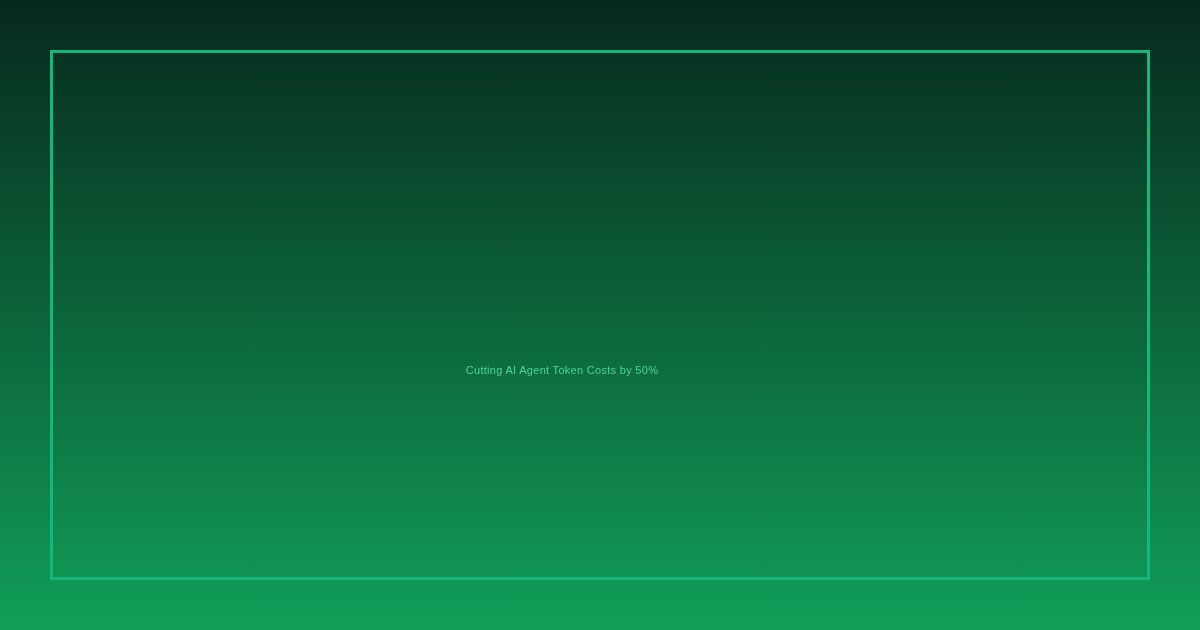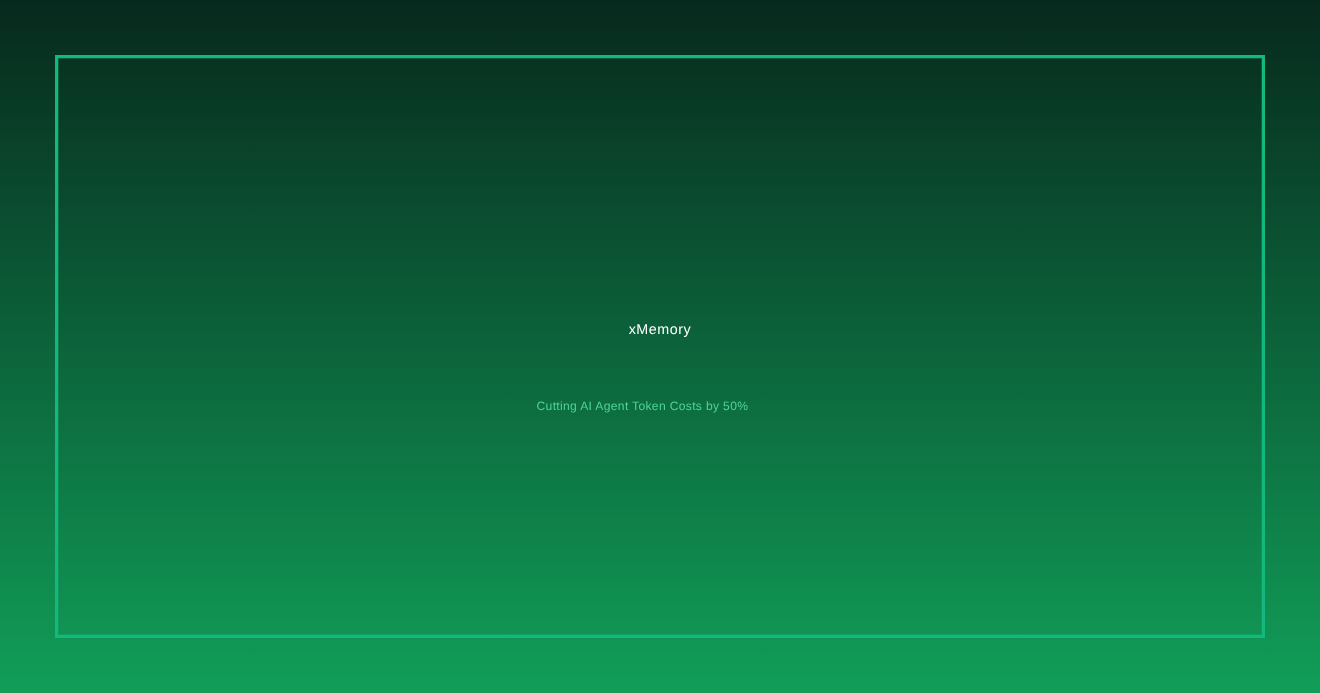--- a/index.html
+++ b/index.html
@@ -47,23 +47,21 @@
     left: 0;
     top: 364px;
     width: 1124px;
     text-align: center;
     margin: 0;
     font-size: 11px;
     font-weight: 400;
     line-height: 12px;
     letter-spacing: 0.3px;
     color: var(--subtitle-color, #4fd494);
-    padding-left: 22px;
   }
 </style>
 </head>
 <body>
 
 <div class="card">
   <div class="frame"></div>
-  <h1 class="title">xMemory</h1>
   <p class="subtitle">Cutting AI Agent Token Costs by 50%</p>
 </div>
 
 </body></html>

